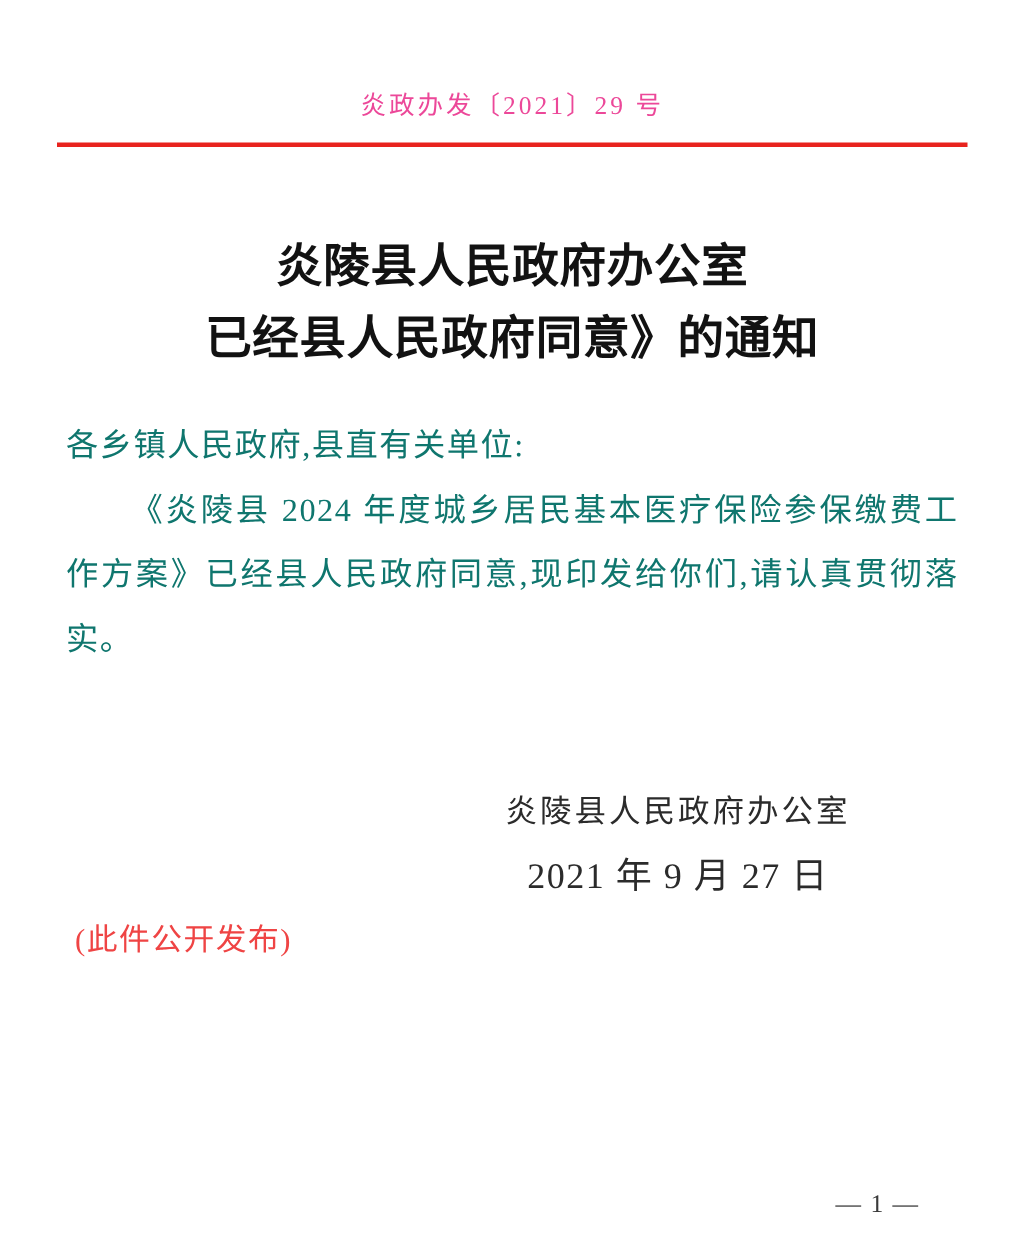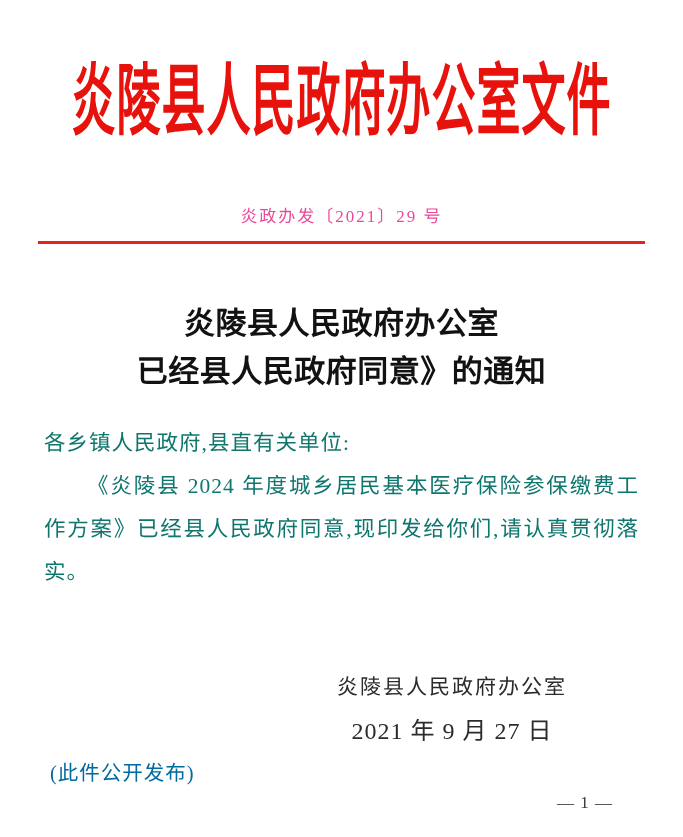--- a/index.html
+++ b/index.html
@@ -97,42 +97,39 @@
     font-size: 24px;
     line-height: 30px;
     letter-spacing: 1px;
     white-space: nowrap;
   }
   
   .publish-note {
     margin: 12px 0 0 50px;
     font-size: 20.5px;
     line-height: 30px;
-    color: #0369a1;
+    color: #ef4444;
     letter-spacing: 1px;
   }
   
   .page-number {
     position: absolute;
     right: 70px;
     bottom: 24px;
     font-size: 17px;
     color: #3a3a3a;
     letter-spacing: 1px;
     white-space: nowrap;
   }
 </style>
 </head>
 <body>
 
 <div class="page">
 
-  <div class="red-header">
-    <span class="agency-title">炎陵县人民政府办公室文件</span>
-  </div>
 
   <div class="doc-number">炎政办发〔2021〕29 号</div>
 
   <hr class="red-rule">
 
   <div class="title-block">
     <div>炎陵县人民政府办公室</div>
     <div>已经县人民政府同意》的通知</div>
   </div>
 

